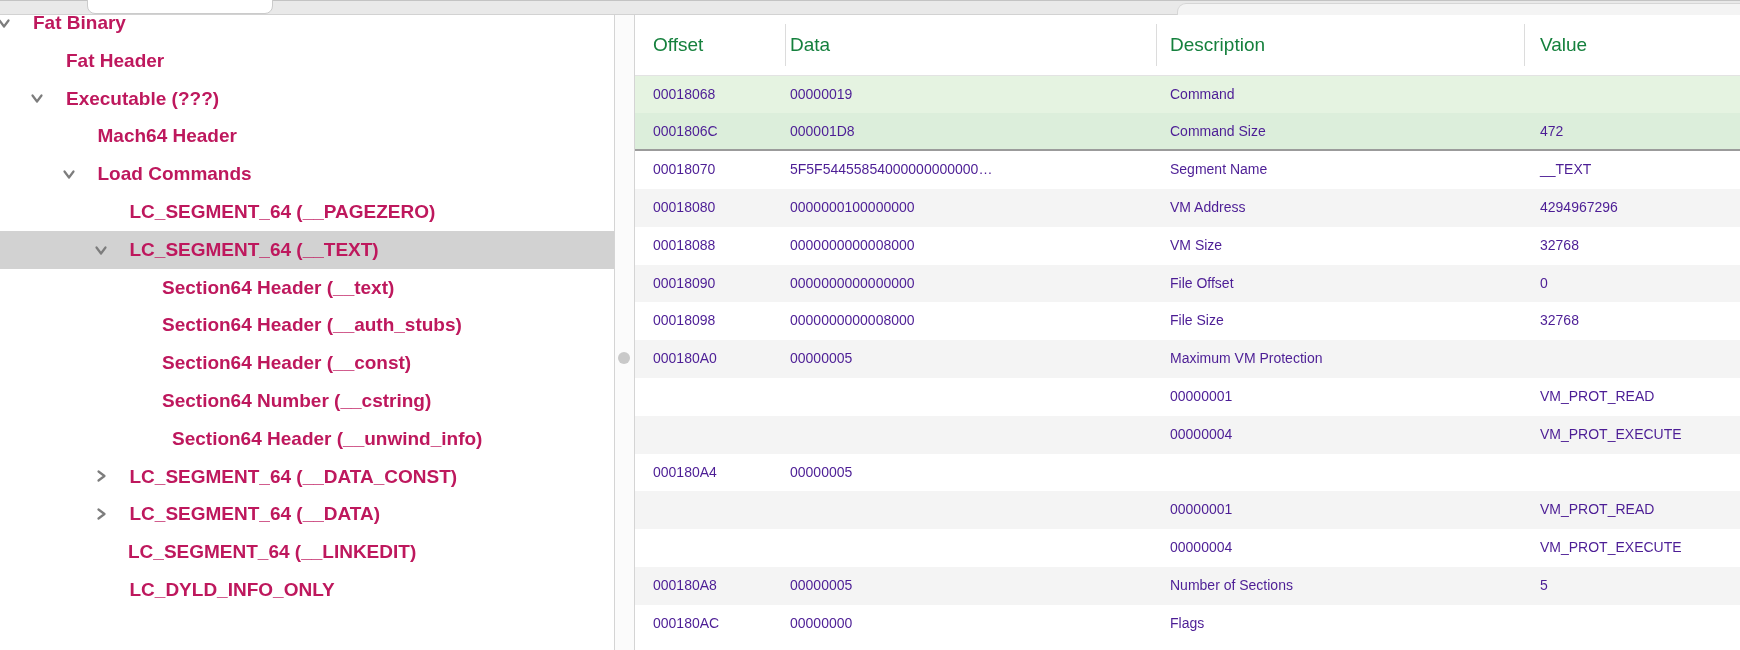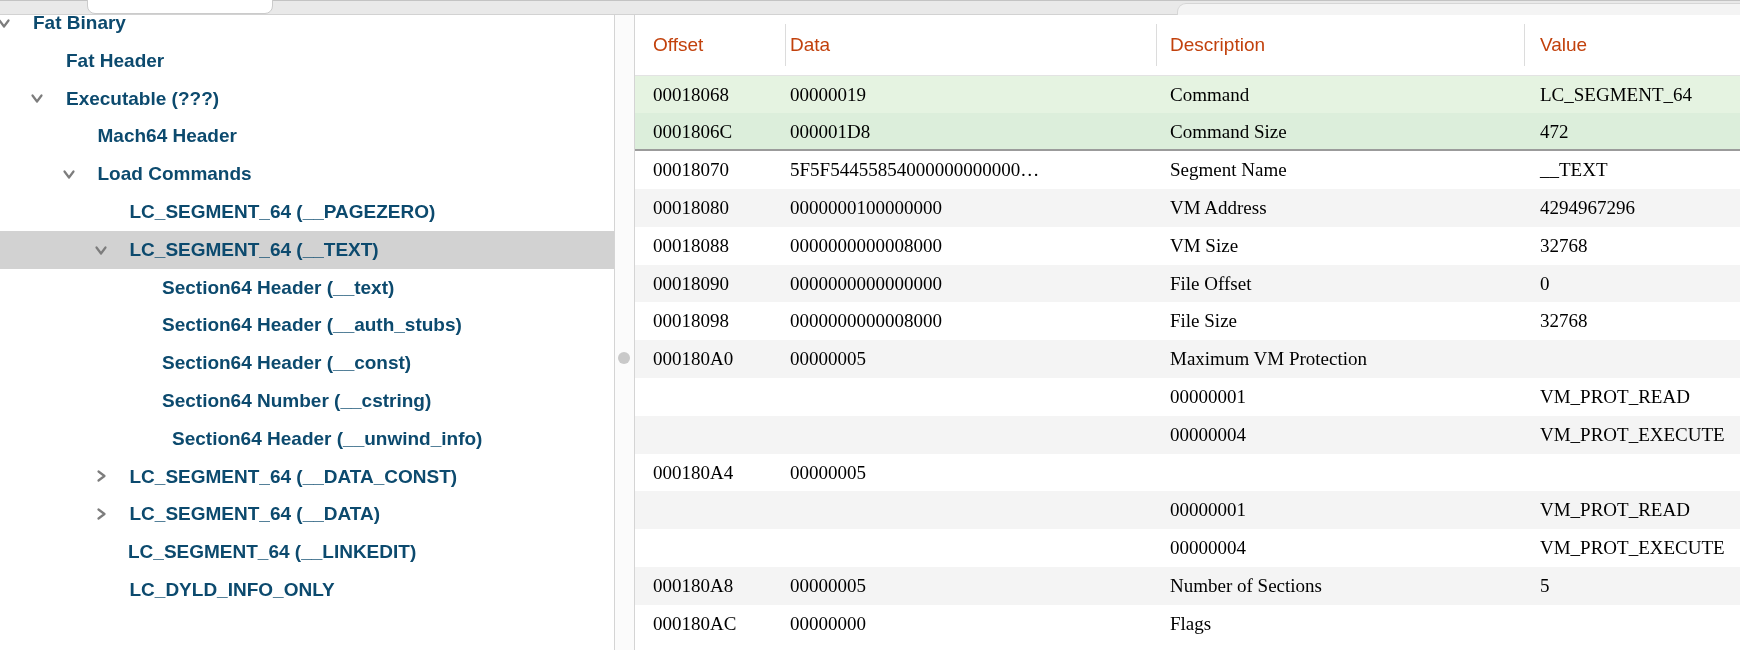--- a/index.html
+++ b/index.html
@@ -24,21 +24,21 @@
     border-radius:9px 0 0 0;
   }
   
   .sidebar{
     position:absolute;left:0;top:15px;width:614px;height:635px;
     background:#ffffff;overflow:hidden;
   }
   .tree{margin-top:-11px;}
   .tree-row{
     position:relative;height:37.8px;line-height:37.8px;white-space:nowrap;
-    font-size:19px;font-weight:bold;color:#0c4a6e;
+    font-size:19px;font-weight:bold;color:#be185d;
   }
   .tree-row.selected{background:#d2d2d2;}
   .tree-row .label{position:absolute;top:0;}
   .tree-row .chev{
     position:absolute;top:50%;width:14px;height:14px;margin-top:-7px;
     display:block;
   }
   .chev svg{display:block;}
   .chev.expanded svg{transform:rotate(90deg);}
   
@@ -51,30 +51,30 @@
     position:absolute;left:3px;top:337px;width:12px;height:12px;border-radius:50%;
     background:#c9c9c9;
   }
   
   .tablepane{
     position:absolute;left:635px;top:15px;width:1105px;height:635px;
     background:#ffffff;overflow:hidden;
   }
   .thead{
     position:relative;height:60.6px;border-bottom:1px solid #e3e3e3;box-sizing:border-box;
-    font-size:19px;color:#c2410c;
+    font-size:19px;color:#15803d;
   }
   .thead .hcell{position:absolute;top:0;line-height:59px;}
   .thead .tick{position:absolute;top:9px;bottom:9px;width:1px;background:#dcdcdc;}
   .h-offset{left:18px;} .h-data{left:155px;} .h-desc{left:535px;} .h-value{left:905px;text-align:right;}
   .t-1{left:150px;} .t-2{left:521px;} .t-3{left:889px;}
   .trow{
     position:relative;height:37.8px;line-height:37.8px;white-space:nowrap;
-    font-family:Liberation Serif, serif;
-    font-size:19px;color:#000000;background:#ffffff;
+    font-family:Liberation Sans, sans-serif;
+    font-size:14px;color:#4c1d95;background:#ffffff;
   }
   .trow.stripe{background:#f4f4f4;}
   .trow.green1{background:#e5f3e1;}
   .trow.green2{background:#dceedb;box-shadow:inset 0 -2px 0 #9b9b9b;}
   .trow span{position:absolute;top:0;}
   .c-offset{left:18px;} .c-data{left:155px;} .c-desc{left:535px;} .c-value{left:905px;}
 </style>
 </head>
 <body>
 
@@ -190,21 +190,20 @@
       <span class="hcell h-value">Value</span>
       <span class="tick t-1"></span>
       <span class="tick t-2"></span>
       <span class="tick t-3"></span>
     </div>
     <div id="tbody">
         <div class="trow green1">
     <span class="c-offset">00018068</span>
     <span class="c-data">00000019</span>
     <span class="c-desc">Command</span>
-    <span class="c-value">LC_SEGMENT_64</span>
   </div>
         <div class="trow green2">
     <span class="c-offset">0001806C</span>
     <span class="c-data">000001D8</span>
     <span class="c-desc">Command Size</span>
     <span class="c-value">472</span>
   </div>
         <div class="trow">
     <span class="c-offset">00018070</span>
     <span class="c-data">5F5F54455854000000000000…</span>

